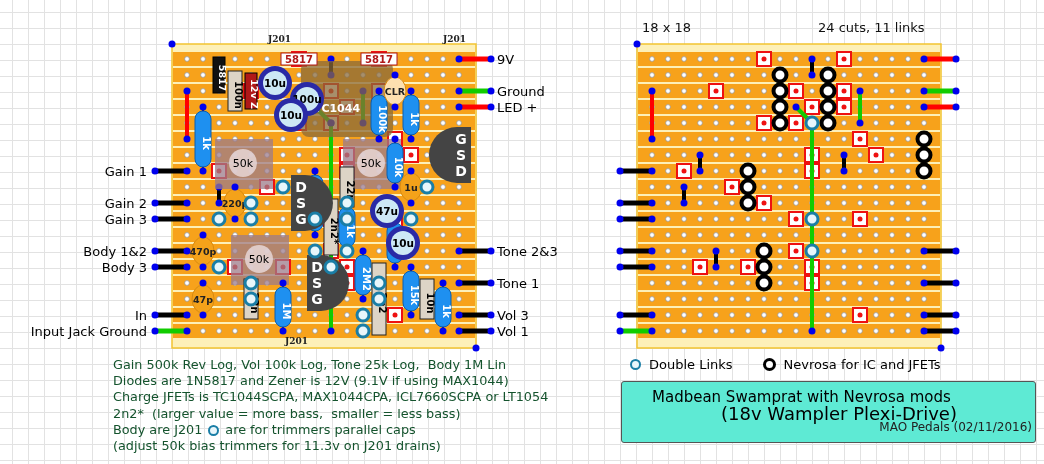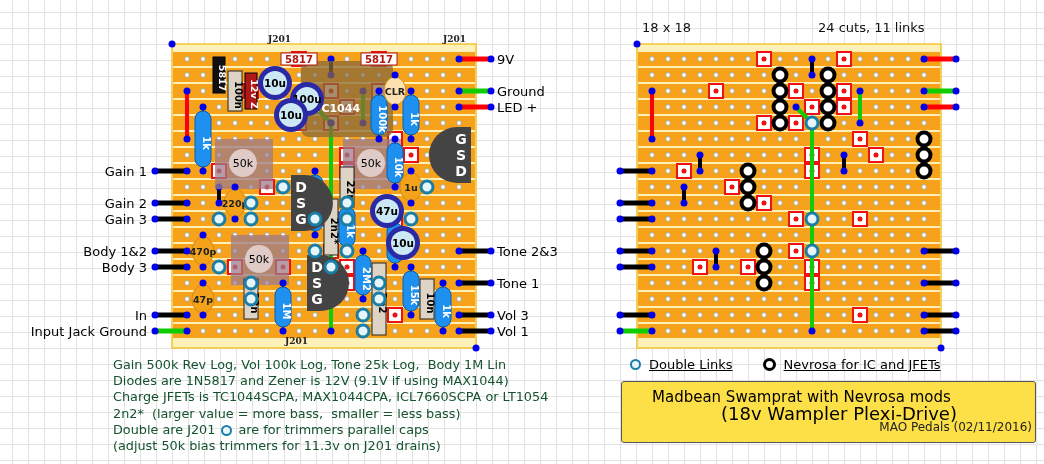--- a/index.html
+++ b/index.html
@@ -15,26 +15,26 @@
   }
   #stage { position: absolute; left: 0; top: 0; }
   .lbl { font-family: "DejaVu Sans", sans-serif; font-size: 13px; fill: #000; }
   .hdr { font-family: "DejaVu Sans", sans-serif; font-size: 13px; fill: #111; }
   .j201 { font-family: "DejaVu Serif", serif; font-size: 9px; font-weight: bold; fill: #222; }
   .notes {
     position: absolute; left: 113px; top: 357px; font-size: 12.8px; line-height: 16.2px; color: #14532d;
   }
   .notes div { white-space: pre; }
   .legend { position: absolute; left: 630px; top: 357px; font-size: 13px; color: #000; display: flex; gap: 30px; }
-  .legend .item { display: flex; align-items: center; gap: 8px; text-decoration: underline; }
+  .legend .item { display: flex; align-items: center; gap: 8px; }
   .ring-teal { width: 7px; height: 7px; border-radius: 50%; border: 2px solid #1a7ea6; background: #e8f6fb; display: inline-block; }
   .ring-black { width: 7px; height: 7px; border-radius: 50%; border: 3px solid #000; background: #fff; display: inline-block; }
   .titlebox {
     position: absolute; left: 621px; top: 381px; width: 415px; height: 62px;
-    border: 1px solid #555; border-radius: 3px; background: #fde047; box-sizing: border-box;
+    border: 1px solid #555; border-radius: 3px; background: #5eead4; box-sizing: border-box;
   }
   .titlebox .t1 { position: absolute; left: 30px; top: 6px; font-size: 15px; }
   .titlebox .t2 { position: absolute; left: 99px; top: 21px; font-size: 18px; }
   .titlebox .t3 { position: absolute; right: 3px; top: 38px; font-size: 12px; color: #222; }
   .inline-ring { display: inline-block; vertical-align: middle; margin: 0 6px 0 6px; }
 </style>
 </head>
 <body>
 
 <svg id="stage" width="1044" height="464" xmlns="http://www.w3.org/2000/svg">
@@ -1153,21 +1153,21 @@
   <text class="j201" x="285" y="344">J201</text>
   <text class="hdr" x="642" y="32">18 x 18</text>
   <text class="hdr" x="818" y="32">24 cuts, 11 links</text>
 </svg>
 
 <div class="notes">
   <div>Gain 500k Rev Log, Vol 100k Log, Tone 25k Log,  Body 1M Lin</div>
   <div>Diodes are 1N5817 and Zener is 12V (9.1V if using MAX1044)</div>
   <div>Charge JFETs is TC1044SCPA, MAX1044CPA, ICL7660SCPA or LT1054</div>
   <div>2n2*  (larger value = more bass,  smaller = less bass)</div>
-  <div><span>Double are J201</span><span class="ring-teal inline-ring"></span><span>are for trimmers parallel caps</span></div>
+  <div><span>Body are J201</span><span class="ring-teal inline-ring"></span><span>are for trimmers parallel caps</span></div>
   <div>(adjust 50k bias trimmers for 11.3v on J201 drains)</div>
 </div>
 
 <div class="legend">
   <div class="item">
     <span class="ring-teal"></span>
     <span>Double Links</span>
   </div>
   <div class="item">
     <span class="ring-black"></span>

